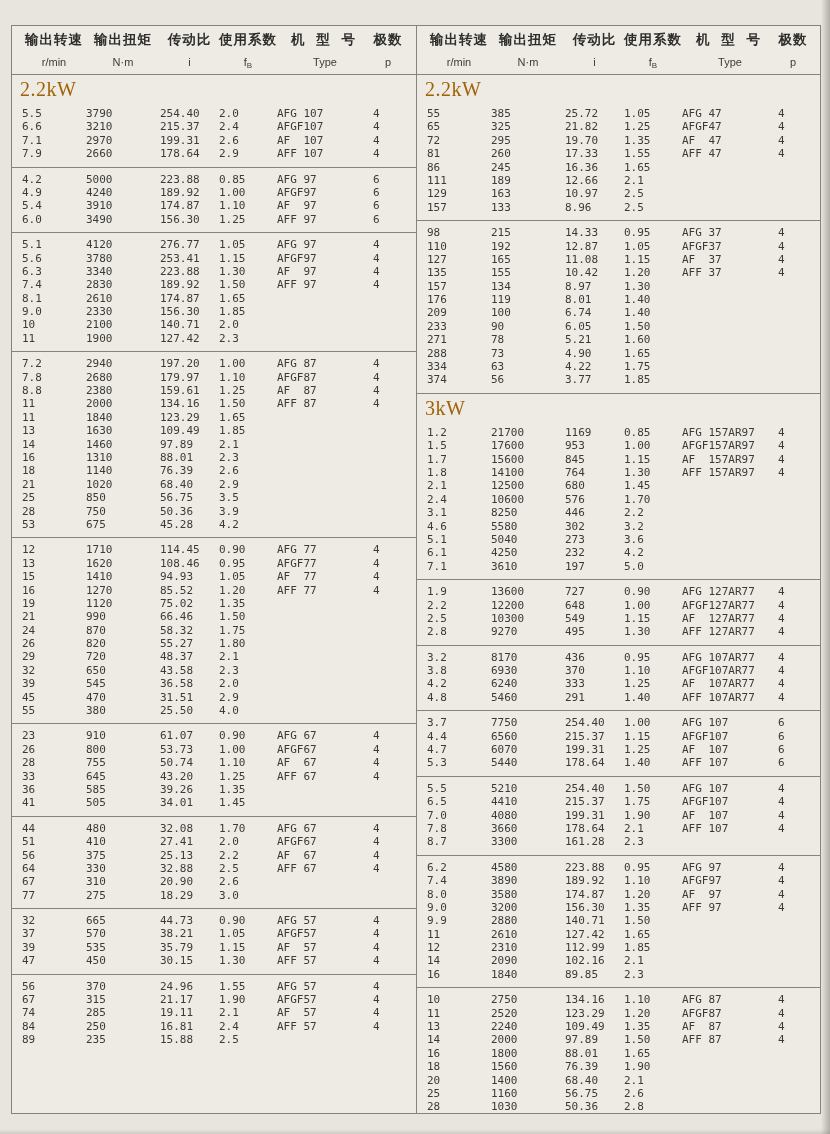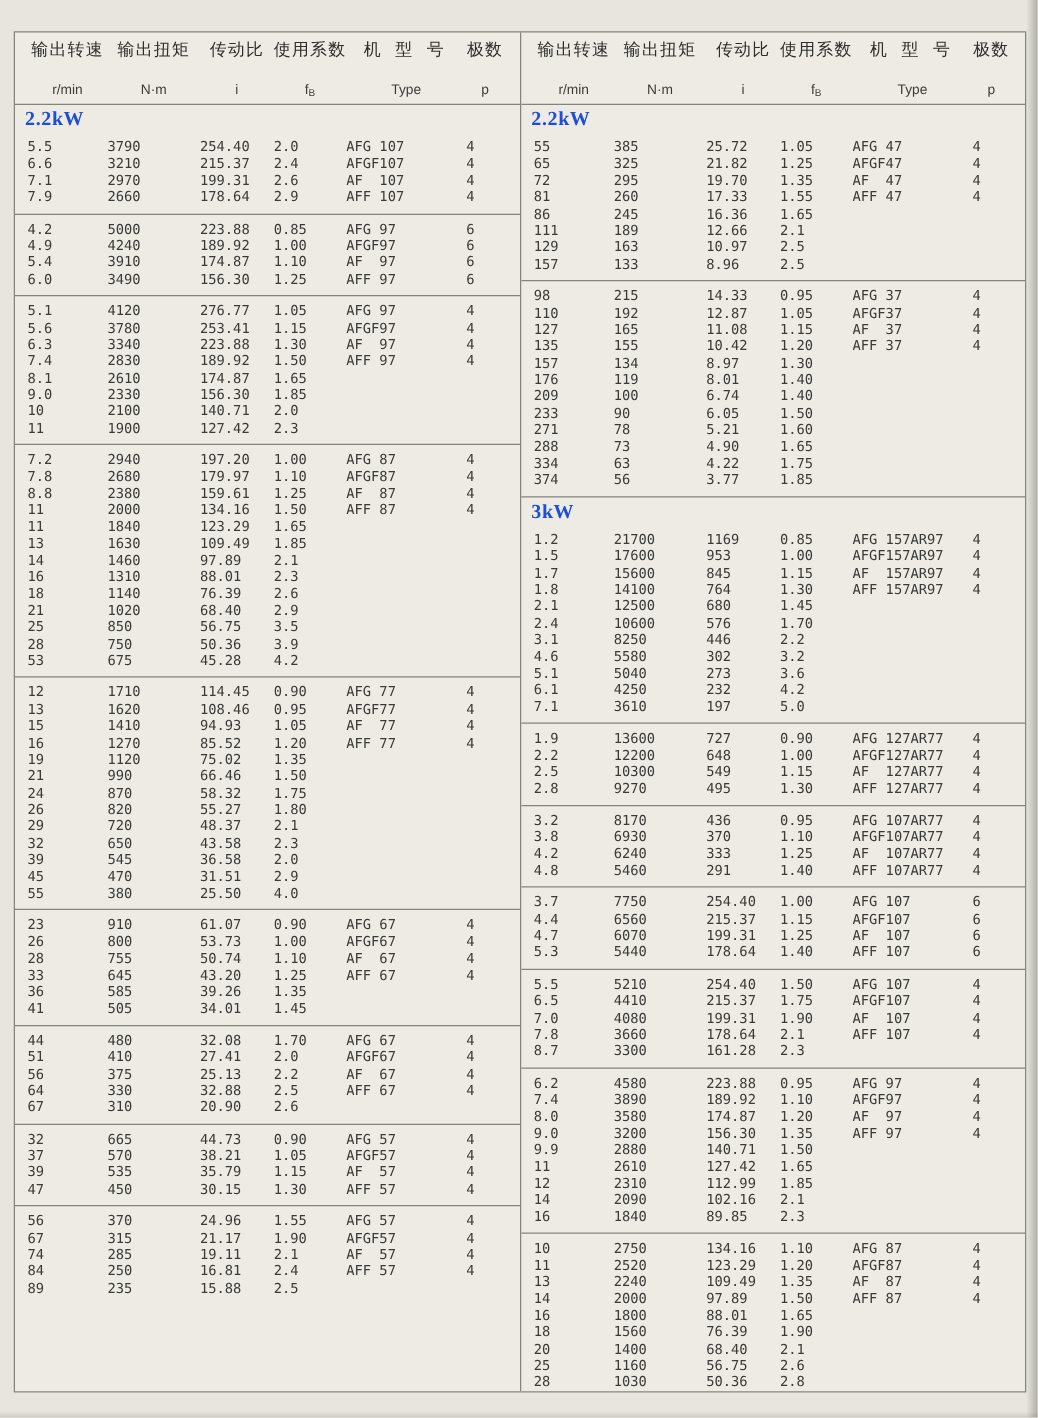--- a/index.html
+++ b/index.html
@@ -31,31 +31,31 @@
   .half.right { border-left:1px solid #84847e; }
 
   
   .grid6 {
     display:grid;
     grid-template-columns:64px 74px 59px 58px 96px 30px;
     padding-left:10px;
   }
 
   .thead { border-bottom:1px solid #84847e; padding:5px 0 4px; }
-  .th-cn  { font-size:13.5px; font-weight:normal; color:#2e2e2c; letter-spacing:1px; }
+  .th-cn  { font-size:13.5px; font-weight:bold; color:#2e2e2c; letter-spacing:1px; }
   .th-cn span { display:inline-block; }
-  .th-unit { font-size:11px; margin-top:17px; color:#3c3c3a; }
+  .th-unit { font-size:11px; margin-top:7px; color:#3c3c3a; }
   .th-cn .cell, .th-unit .cell { text-align:center; }
   .th-cn .c4 { letter-spacing:4px; }
   sub.fb { font-size:8px; vertical-align:-2px; }
 
   .section-label {
     font-family:"Liberation Serif", serif;
-    font-size:16px; color:#1d4ed8;
-    padding:3px 0 1px 8px; letter-spacing:0.5px;font-weight:bold;
+    font-size:20px; color:#a16207;
+    padding:3px 0 1px 8px; letter-spacing:0.5px;
   }
   .table-section + .table-section { border-top:1px solid #84847e; }
   .block { padding:5px 0 6px; }
   .block + .block { border-top:1px solid #84847e; }
 
   .row {
     font-family:"DejaVu Sans Mono", monospace;
     font-size:11px; line-height:13.4px; height:13.4px;
     color:#3a3a38; white-space:pre;
   }
@@ -147,20 +147,21 @@
             <div class="row grid6"><span class="cell c0">33</span><span class="cell c1">645</span><span class="cell c2">43.20</span><span class="cell c3">1.25</span><span class="cell c4">AFF 67</span><span class="cell c5">4</span></div>
             <div class="row grid6"><span class="cell c0">36</span><span class="cell c1">585</span><span class="cell c2">39.26</span><span class="cell c3">1.35</span><span class="cell c4"></span><span class="cell c5"></span></div>
             <div class="row grid6"><span class="cell c0">41</span><span class="cell c1">505</span><span class="cell c2">34.01</span><span class="cell c3">1.45</span><span class="cell c4"></span><span class="cell c5"></span></div>
           </div>
           <div class="block">
             <div class="row grid6"><span class="cell c0">44</span><span class="cell c1">480</span><span class="cell c2">32.08</span><span class="cell c3">1.70</span><span class="cell c4">AFG 67</span><span class="cell c5">4</span></div>
             <div class="row grid6"><span class="cell c0">51</span><span class="cell c1">410</span><span class="cell c2">27.41</span><span class="cell c3">2.0</span><span class="cell c4">AFGF67</span><span class="cell c5">4</span></div>
             <div class="row grid6"><span class="cell c0">56</span><span class="cell c1">375</span><span class="cell c2">25.13</span><span class="cell c3">2.2</span><span class="cell c4">AF  67</span><span class="cell c5">4</span></div>
             <div class="row grid6"><span class="cell c0">64</span><span class="cell c1">330</span><span class="cell c2">32.88</span><span class="cell c3">2.5</span><span class="cell c4">AFF 67</span><span class="cell c5">4</span></div>
             <div class="row grid6"><span class="cell c0">67</span><span class="cell c1">310</span><span class="cell c2">20.90</span><span class="cell c3">2.6</span><span class="cell c4"></span><span class="cell c5"></span></div>
+            <div class="row grid6"><span class="cell c0">77</span><span class="cell c1">275</span><span class="cell c2">18.29</span><span class="cell c3">3.0</span><span class="cell c4"></span><span class="cell c5"></span></div>
           </div>
           <div class="block">
             <div class="row grid6"><span class="cell c0">32</span><span class="cell c1">665</span><span class="cell c2">44.73</span><span class="cell c3">0.90</span><span class="cell c4">AFG 57</span><span class="cell c5">4</span></div>
             <div class="row grid6"><span class="cell c0">37</span><span class="cell c1">570</span><span class="cell c2">38.21</span><span class="cell c3">1.05</span><span class="cell c4">AFGF57</span><span class="cell c5">4</span></div>
             <div class="row grid6"><span class="cell c0">39</span><span class="cell c1">535</span><span class="cell c2">35.79</span><span class="cell c3">1.15</span><span class="cell c4">AF  57</span><span class="cell c5">4</span></div>
             <div class="row grid6"><span class="cell c0">47</span><span class="cell c1">450</span><span class="cell c2">30.15</span><span class="cell c3">1.30</span><span class="cell c4">AFF 57</span><span class="cell c5">4</span></div>
           </div>
           <div class="block">
             <div class="row grid6"><span class="cell c0">56</span><span class="cell c1">370</span><span class="cell c2">24.96</span><span class="cell c3">1.55</span><span class="cell c4">AFG 57</span><span class="cell c5">4</span></div>
             <div class="row grid6"><span class="cell c0">67</span><span class="cell c1">315</span><span class="cell c2">21.17</span><span class="cell c3">1.90</span><span class="cell c4">AFGF57</span><span class="cell c5">4</span></div>

